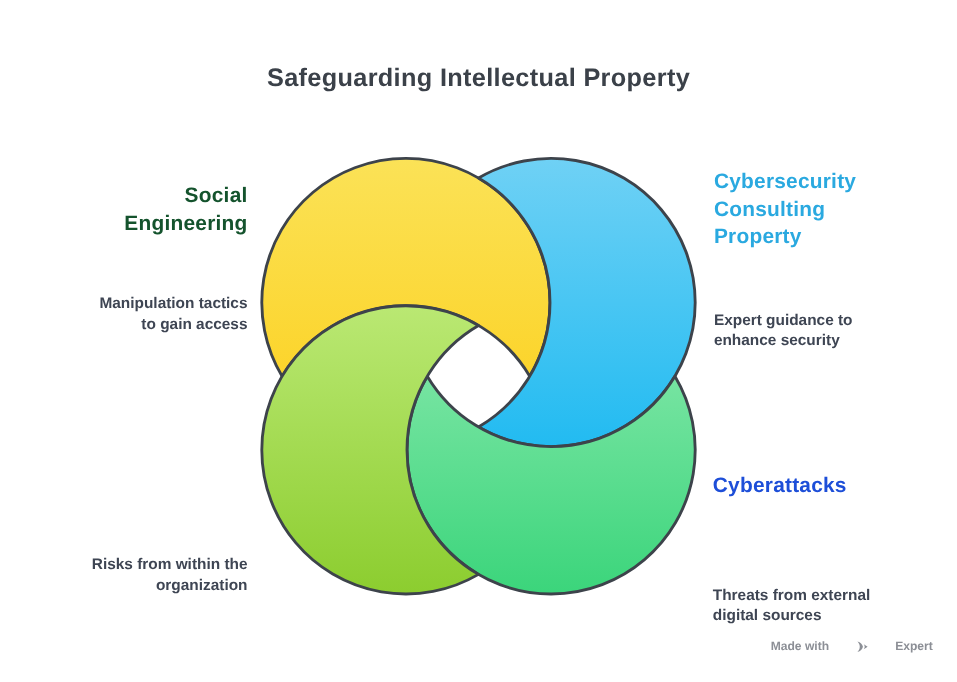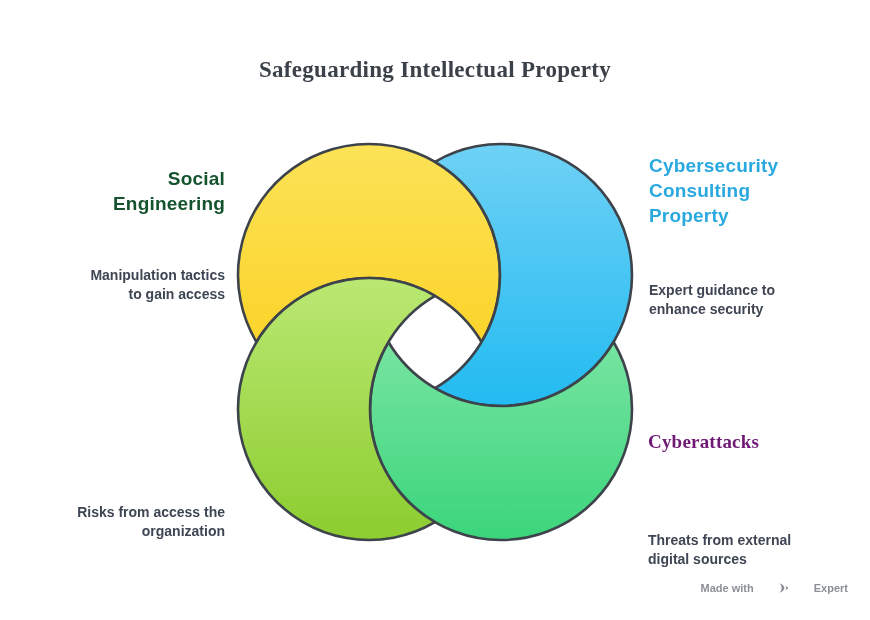--- a/index.html
+++ b/index.html
@@ -17,21 +17,20 @@
     width: 870px; height: 620px;
   }
   .title {
     position: absolute;
     left: 0; right: 0; top: 57px;
     margin: 0;
     text-align: center;
     font-size: 23px;
     font-weight: bold;
     letter-spacing: 0.3px;
-    font-family: Liberation Serif, serif;
   }
   .heading {
     position: absolute;
     font-size: 19px;
     font-weight: bold;
     line-height: 25px;
     letter-spacing: 0.2px;
   }
   .desc {
     position: absolute;
@@ -98,23 +97,23 @@
 
     <path d="M 435 522.16 A 131 131 0 1 1 435 295.84 A 131 131 0 0 0 435 522.16 Z" fill="url(#grad-insider)" stroke-width="2.6" stroke-linejoin="round" stroke-linecap="round" stroke="#3d434b"></path>
   </svg>
 
   <div class="heading align-r pos-label-social" style="color: #14532d;">Social Engineering</div>
   <div class="desc align-r pos-desc-social" style="color: rgb(62, 69, 83);">Manipulation tactics to gain access</div>
 
   <div class="heading align-l pos-label-cyber" style="color: rgb(42, 169, 224);">Cybersecurity Consulting Property</div>
   <div class="desc align-l pos-desc-cyber" style="color: rgb(62, 69, 83);">Expert guidance to enhance security</div>
 
-  <div class="desc align-r pos-desc-insider" style="color: rgb(62, 69, 83);">Risks from access the organization</div>
+  <div class="desc align-r pos-desc-insider" style="color: rgb(62, 69, 83);">Risks from within the organization</div>
 
-  <div class="heading align-l pos-label-attacks" style="color: #701a75; font-family: Liberation Serif, serif;">Cyberattacks</div>
+  <div class="heading align-l pos-label-attacks" style="color: #1d4ed8;">Cyberattacks</div>
   <div class="desc align-l pos-desc-attacks" style="color: rgb(62, 69, 83);">Threats from external digital sources</div>
 
   <div class="watermark" style="color: rgb(140, 143, 150); gap: 24px;">
     <span>Made with</span>
     <svg class="wm-icon" viewBox="0 0 24 24" aria-hidden="true">
       <path fill="currentColor" d="M3 2.5c5.5 1.5 9 5 10 9.5-1 4.5-4.5 8-10 9.5 2.8-2.8 4.2-6 4.2-9.5S5.8 5.3 3 2.5Z"></path>
       <path fill="currentColor" d="M14.5 7.5 21.5 12l-7 4.5c1.1-1.4 1.7-2.9 1.7-4.5s-.6-3.1-1.7-4.5Z"></path>
     </svg>
     <span>Expert</span>
   </div>

